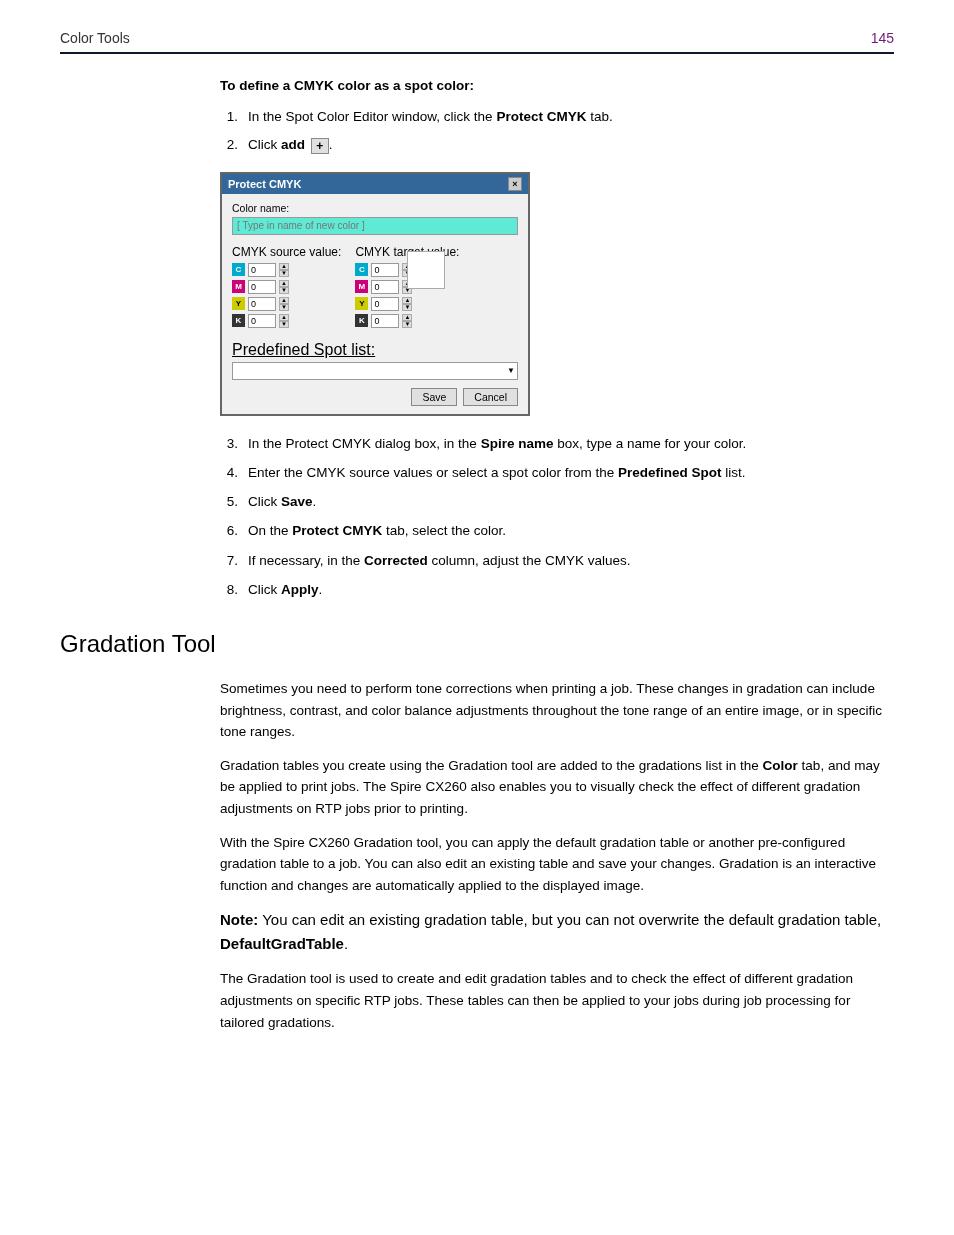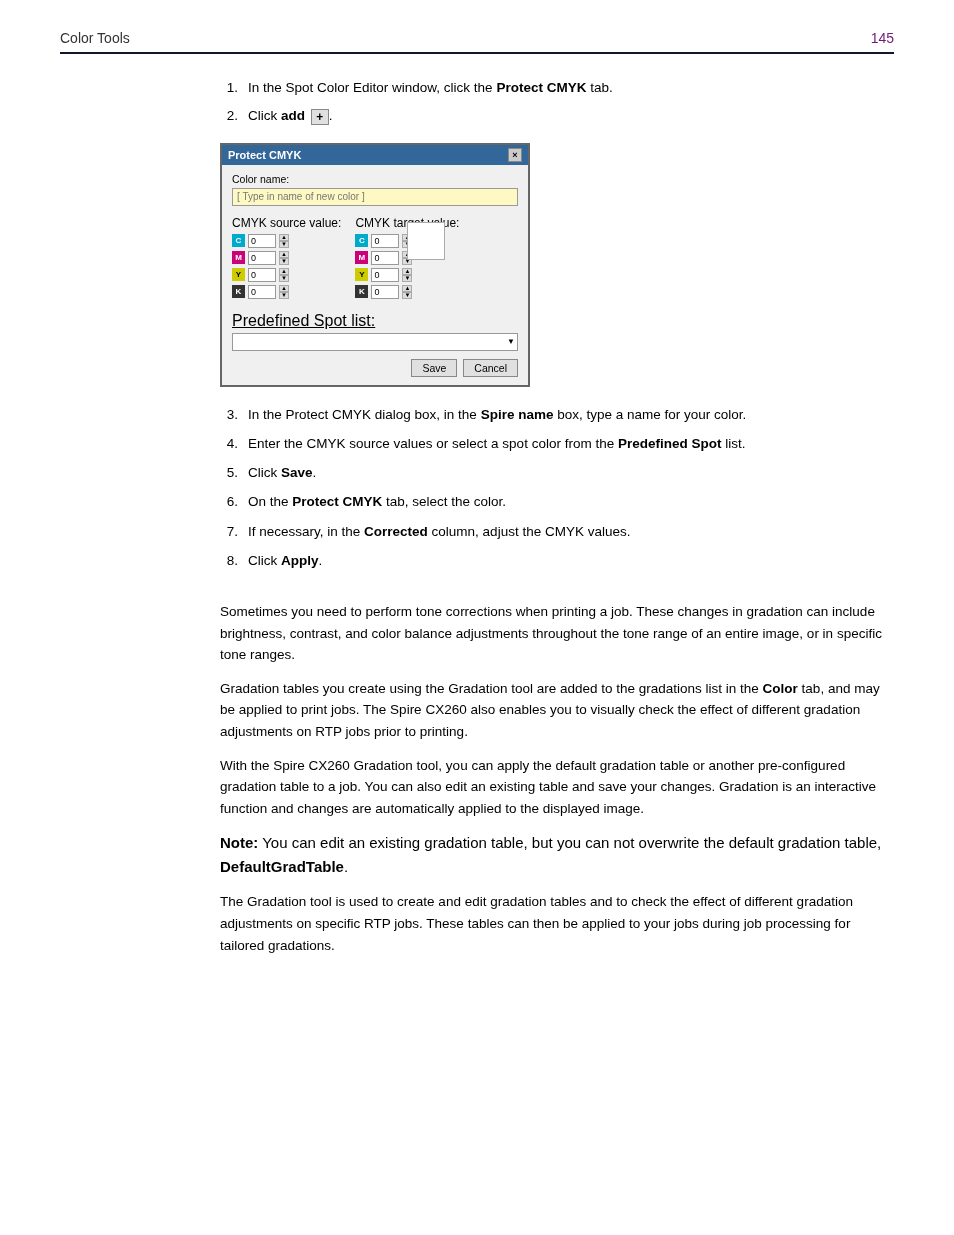--- a/index.html
+++ b/index.html
@@ -114,21 +114,21 @@
       padding: 8px 10px;
       background: #f0f0f0;
     }
     .dialog-field-label {
       font-size: 10.5px;
       margin-bottom: 3px;
     }
     .dialog-input {
       width: 100%;
       border: 1px solid #999;
-      background: #fef9c3;
+      background: #5eead4;
       height: 18px;
       padding: 1px 4px;
       font-size: 10px;
       color: #777;
       margin-bottom: 10px;
     }
     .dialog-columns {
       display: flex;
       gap: 14px;
       margin-bottom: 10px;
@@ -272,20 +272,21 @@
 
 <div class="page">
 
   <div class="page-header">
     <span class="page-header-title">Color Tools</span>
     <span class="page-header-number">145</span>
   </div>
 
   <div class="content-area">
 
+    <p class="instruction-heading">To define a CMYK color as a spot color:</p>
 
     <ol class="steps-list">
       <li>
         <span class="step-num">1.</span>
         <span class="step-text">
           In the Spot Color Editor window, click the <span class="bold">Protect CMYK</span> tab.
         </span>
       </li>
       <li>
         <span class="step-num">2.</span>
@@ -442,20 +443,23 @@
       <li>
         <span class="step-num">8.</span>
         <span class="step-text">
           Click <span class="bold">Apply</span>.
         </span>
       </li>
     </ol>
 
   </div>
 
+  <div class="section-heading-container">
+    <h2 class="section-heading">Gradation Tool</h2>
+  </div>
 
   <div class="content-area">
     <p class="body-text">Sometimes you need to perform tone corrections when printing a job. These changes in gradation can include brightness, contrast, and color balance adjustments throughout the tone range of an entire image, or in specific tone ranges.</p>
     <p class="body-text">
       Gradation tables you create using the Gradation tool are added to the gradations list in the <span class="bold">Color</span> tab, and may be applied to print jobs. The Spire CX260 also enables you to visually check the effect of different gradation adjustments on RTP jobs prior to printing.
     </p>
     <p class="body-text">With the Spire CX260 Gradation tool, you can apply the default gradation table or another pre-configured gradation table to a job. You can also edit an existing table and save your changes. Gradation is an interactive function and changes are automatically applied to the displayed image.</p>
     <p class="note-text">
       <span class="note-bold">Note:</span><span>  You can edit an existing gradation table, but you can not overwrite the default gradation table, </span><span class="note-bold">DefaultGradTable</span><span>.</span>
     </p>

